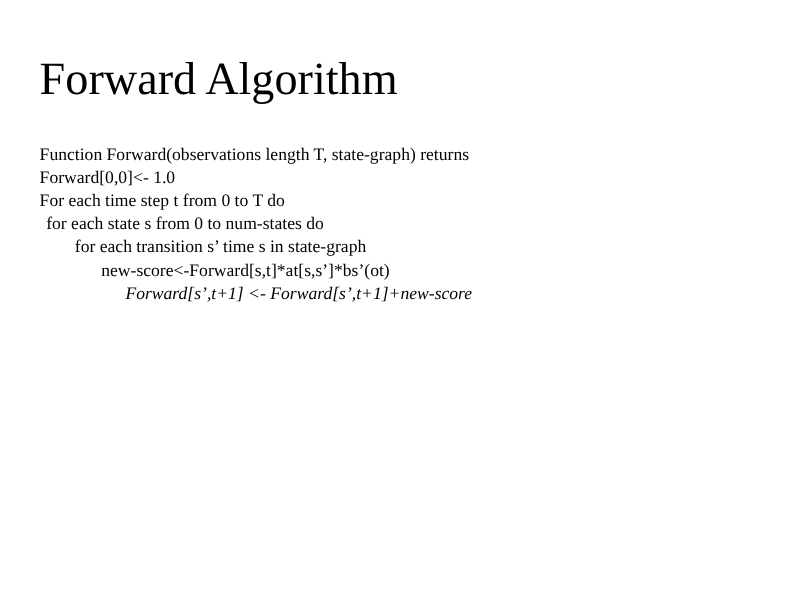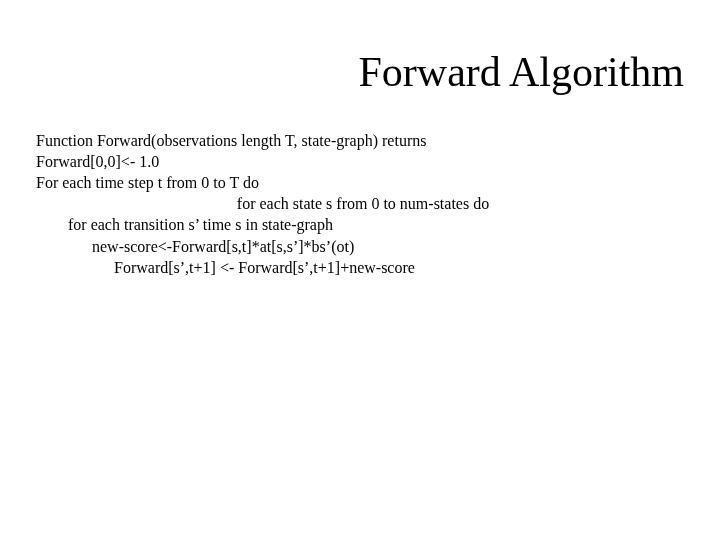--- a/index.html
+++ b/index.html
@@ -13,36 +13,36 @@
     overflow: hidden;
   }
   .slide {
     box-sizing: border-box;
     width: 720px;
     height: 540px;
     padding: 48px 36px 36px 36px;
   }
   .title {
     font-size: 42px;
-    text-align: right;
+    text-align: left;
     margin: 0 0 34px 0;
     font-weight: 400;
   }
   .body {
     font-size: 16px;
     line-height: 1.32;
   }
   .body p {
     margin: 0;
   }
   .ind1 { padding-left: 22px; }
-  .ind2 { padding-left: 6px; text-align: center; }
+  .ind2 { padding-left: 6px; }
   .ind3 { padding-left: 32px; }
   .ind4 { padding-left: 56px; }
-  .ind5 { padding-left: 78px; }
+  .ind5 { padding-left: 78px; font-style: italic; }
 </style>
 </head>
 <body>
 
 <div class="slide">
   <h1 class="title">Forward Algorithm</h1>
   <div class="body">
     <p>Function Forward(observations length T, state-graph) returns</p>
     <p>Forward[0,0]&lt;- 1.0</p>
     <p>For each time step t from 0 to T do</p>

